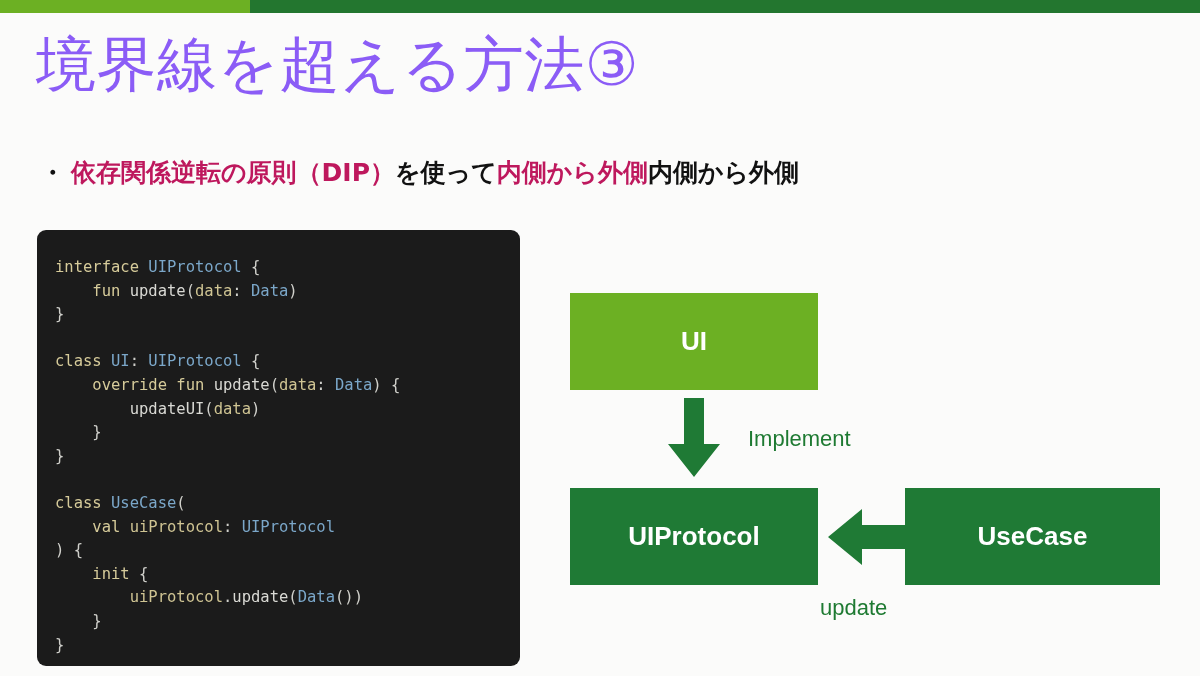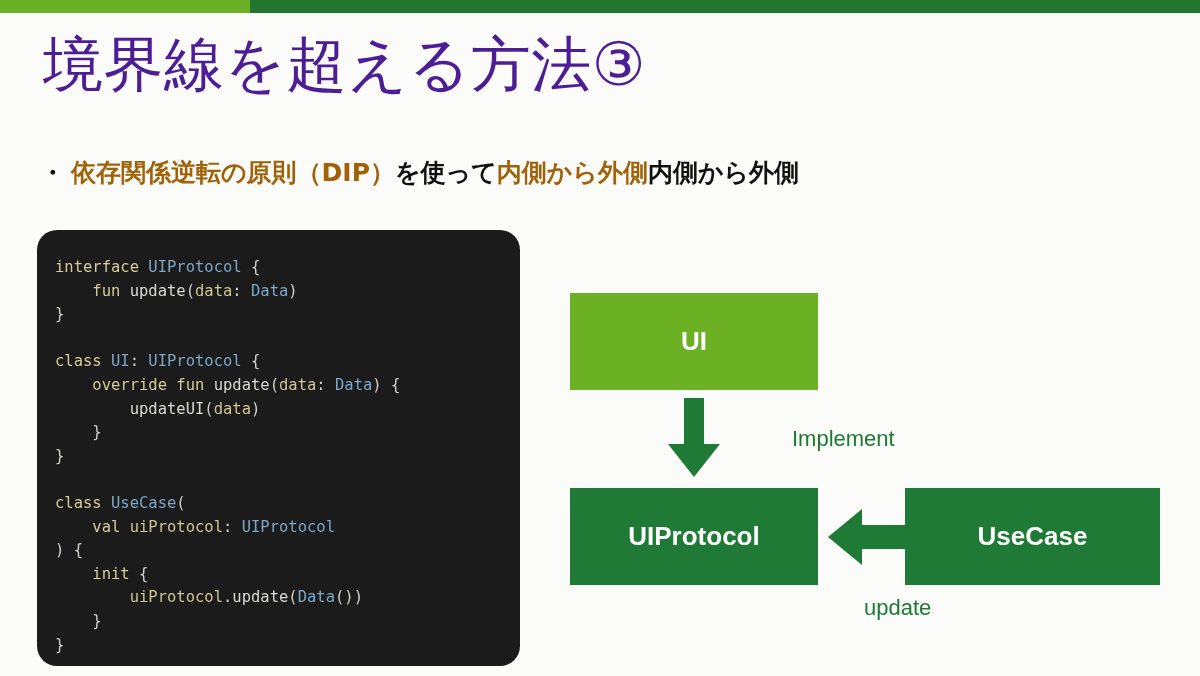--- a/index.html
+++ b/index.html
@@ -35,55 +35,54 @@
   }
 
   
   #slide-title {
     position: absolute;
     left: 36px;
     top: 27px;
     font-size: 60px;
     line-height: 1.25;
     font-weight: 400;
-    color: #4c1d95;
+    color: #8b5cf6;
     letter-spacing: 0.5px;
     white-space: nowrap;
     font-family: "DejaVu Sans", "Liberation Sans", sans-serif;
-    margin-left: 7px;
   }
 
   
   #bullet-line {
     position: absolute;
     left: 40px;
     top: 155px;
     font-size: 25px;
     font-weight: bold;
     color: #111111;
     white-space: nowrap;
     line-height: 1.4;
     font-family: "DejaVu Sans", "Liberation Sans", sans-serif;
   }
   #bullet-line .dot {
     color: #111111;
     margin-right: 6px;
   }
-  .hl-green { color: #a16207; }
+  .hl-green { color: #be185d; }
   .hl-black { color: #111111; text-align: center; }
 
   
   #code-block {
     position: absolute;
     left: 37px;
     top: 230px;
     width: 483px;
     height: 436px;
     background: #1b1b1b;
-    border-radius: 20px;
+    border-radius: 9px;
     box-sizing: border-box;
     padding: 26px 18px 18px 18px;
     overflow: hidden;
   }
   #code-text {
     font-family: "DejaVu Sans Mono", "Liberation Mono", monospace;
     font-size: 15.5px;
     line-height: 23.6px;
     white-space: pre;
     color: #d8d8d2;
@@ -152,21 +151,20 @@
     width: 78px;
     height: 58px;
   }
 
   .dia-label {
     position: absolute;
     color: #1e7a32;
     font-size: 22px;
     font-family: "Liberation Sans", "DejaVu Sans", sans-serif;
     white-space: nowrap;
-    margin-left: 44px;
   }
   #label-implement {
     left: 208px;
     top: 186px;
   }
   #label-update {
     left: 280px;
     top: 355px;
   }
 </style>

